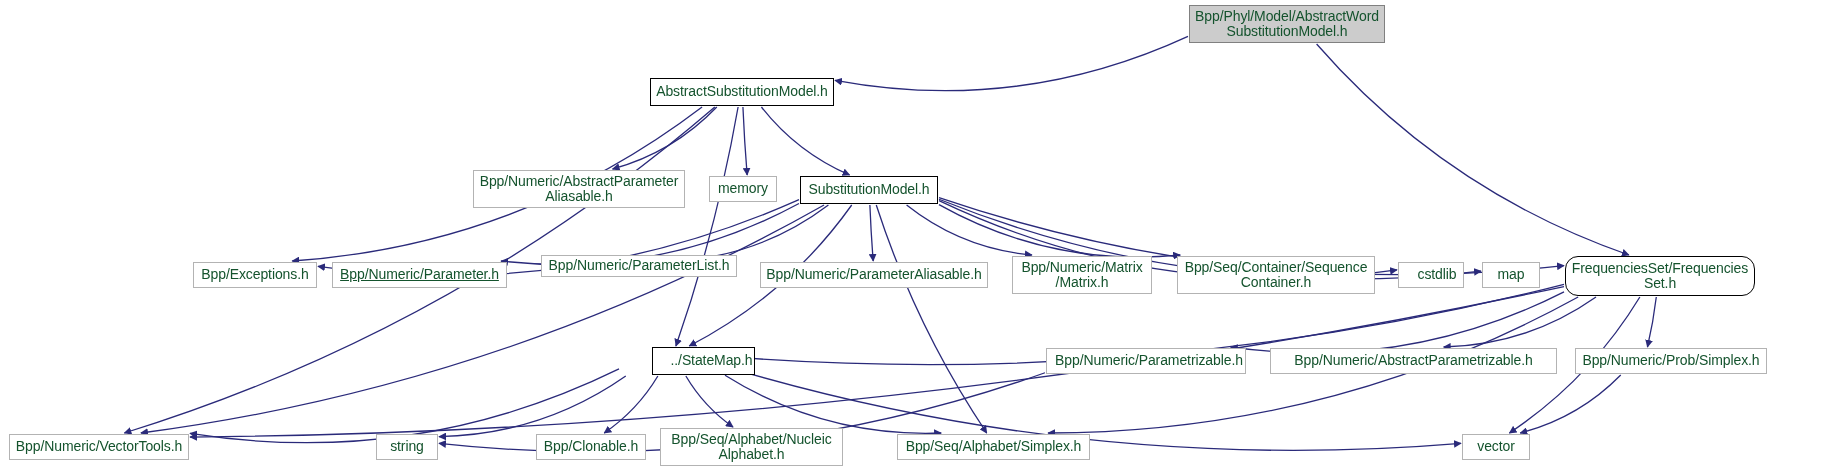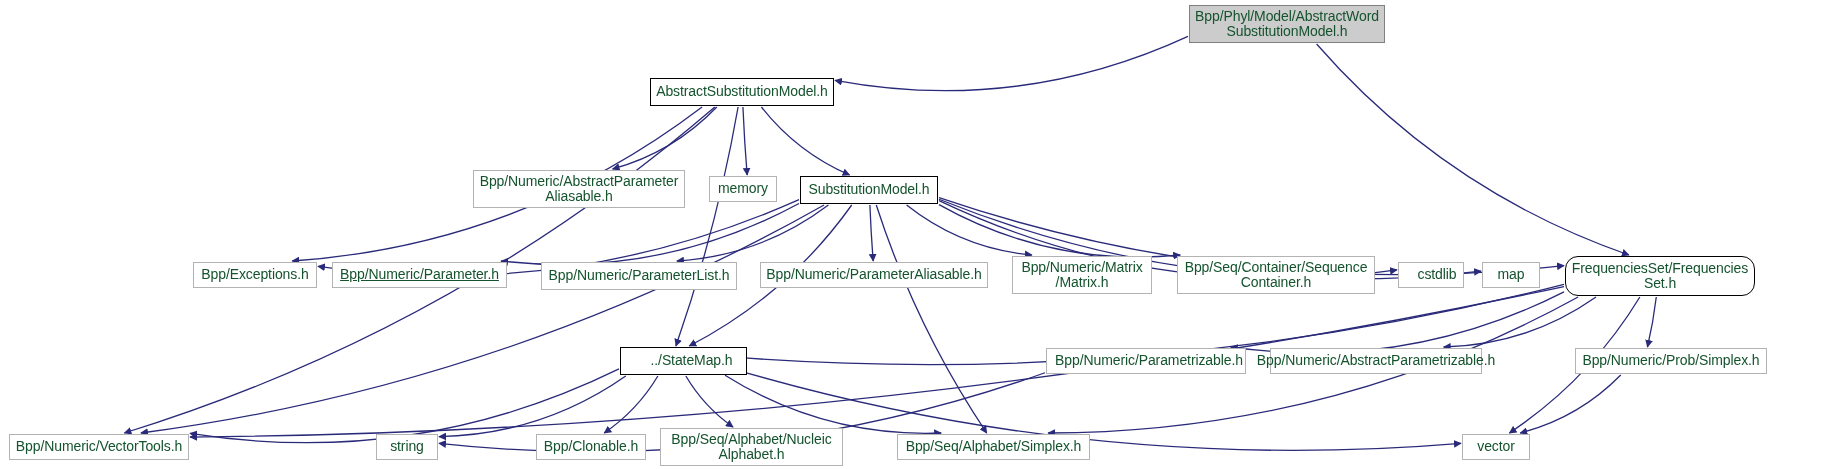--- a/index.html
+++ b/index.html
@@ -100,33 +100,33 @@
   <div id="node-layer">
       <div class="node current" style="left: 1189px; top: 5px; width: 196px; height: 38px;">Bpp/Phyl/Model/AbstractWord
 SubstitutionModel.h</div>
       <div class="node bold" style="left: 650px; top: 78px; width: 184px; height: 28px;">AbstractSubstitutionModel.h</div>
       <div class="node" style="left: 473px; top: 170px; width: 212px; height: 38px;">Bpp/Numeric/AbstractParameter
 Aliasable.h</div>
       <div class="node" style="left: 709px; top: 176px; width: 68px; height: 26px;">memory</div>
       <div class="node bold" style="left: 800px; top: 176px; width: 138px; height: 28px;">SubstitutionModel.h</div>
       <div class="node" style="left: 193px; top: 262px; width: 124px; height: 26px;">Bpp/Exceptions.h</div>
       <div class="node" style="left: 332px; top: 262px; width: 175px; height: 26px; text-decoration: underline;">Bpp/Numeric/Parameter.h</div>
-      <div class="node" style="left: 541px; top: 262px; width: 196px; height: 28px;">Bpp/Numeric/ParameterList.h</div>
+      <div class="node" style="left: 541px; top: 255px; width: 196px; height: 22px;">Bpp/Numeric/ParameterList.h</div>
       <div class="node" style="left: 760px; top: 262px; width: 228px; height: 26px;">Bpp/Numeric/ParameterAliasable.h</div>
       <div class="node" style="left: 1012px; top: 256px; width: 140px; height: 38px;">Bpp/Numeric/Matrix
 /Matrix.h</div>
       <div class="node" style="left: 1177px; top: 256px; width: 198px; height: 38px;">Bpp/Seq/Container/Sequence
 Container.h</div>
       <div class="node" style="left: 1398px; top: 262px; width: 66px; height: 26px; padding-left: 12px;">cstdlib</div>
       <div class="node" style="left: 1482px; top: 262px; width: 58px; height: 26px;">map</div>
       <div class="node bold" style="left: 1565px; top: 256px; width: 190px; height: 40px; border-radius: 13px;">FrequenciesSet/Frequencies
 Set.h</div>
-      <div class="node bold" style="left: 620px; top: 347px; width: 127px; height: 28px; padding-left: 16px;">../StateMap.h</div>
+      <div class="node bold" style="left: 652px; top: 347px; width: 103px; height: 28px; padding-left: 16px;">../StateMap.h</div>
       <div class="node" style="left: 1046px; top: 348px; width: 200px; height: 26px; padding-left: 6px;">Bpp/Numeric/Parametrizable.h</div>
-      <div class="node" style="left: 1270px; top: 348px; width: 212px; height: 26px;">Bpp/Numeric/AbstractParametrizable.h</div>
+      <div class="node" style="left: 1270px; top: 348px; width: 287px; height: 26px;">Bpp/Numeric/AbstractParametrizable.h</div>
       <div class="node" style="left: 1575px; top: 348px; width: 192px; height: 26px;">Bpp/Numeric/Prob/Simplex.h</div>
       <div class="node" style="left: 9px; top: 434px; width: 180px; height: 26px;">Bpp/Numeric/VectorTools.h</div>
       <div class="node" style="left: 376px; top: 434px; width: 62px; height: 26px;">string</div>
       <div class="node" style="left: 536px; top: 434px; width: 110px; height: 26px;">Bpp/Clonable.h</div>
       <div class="node" style="left: 660px; top: 428px; width: 183px; height: 38px;">Bpp/Seq/Alphabet/Nucleic
 Alphabet.h</div>
       <div class="node" style="left: 897px; top: 434px; width: 193px; height: 26px;">Bpp/Seq/Alphabet/Simplex.h</div>
       <div class="node" style="left: 1462px; top: 434px; width: 68px; height: 26px;">vector</div>
     </div>
 </div>

